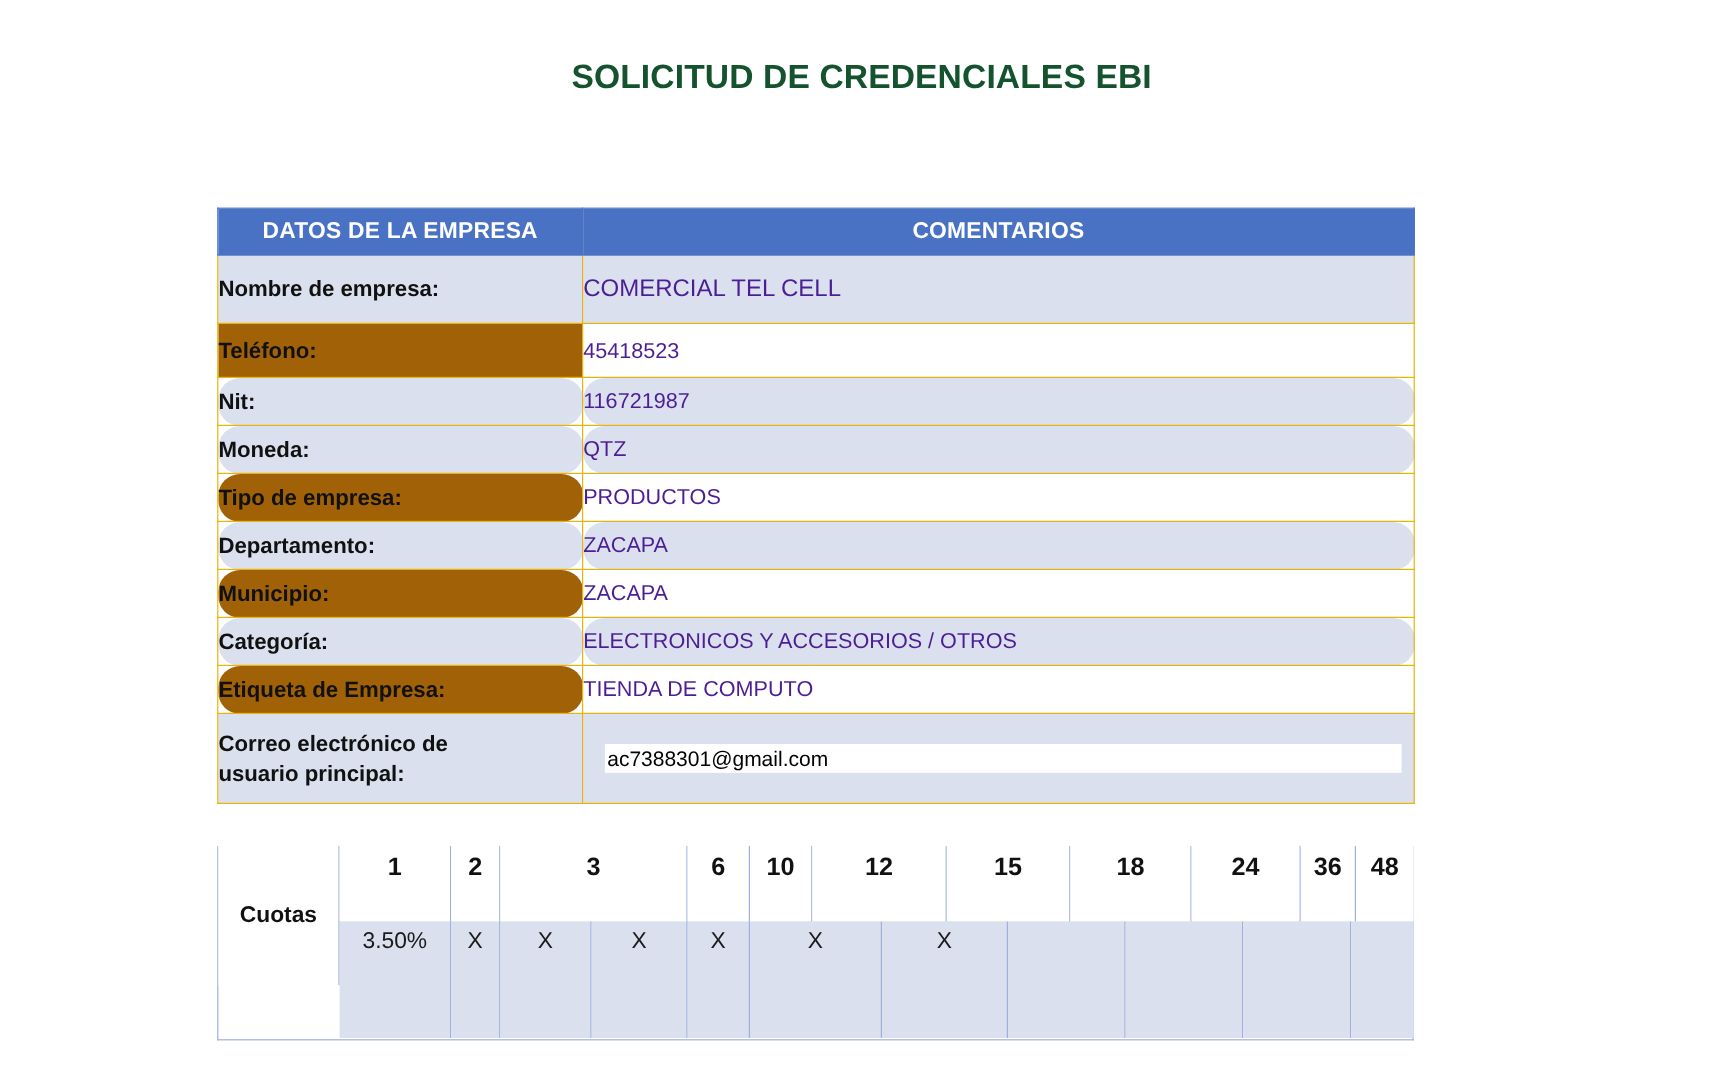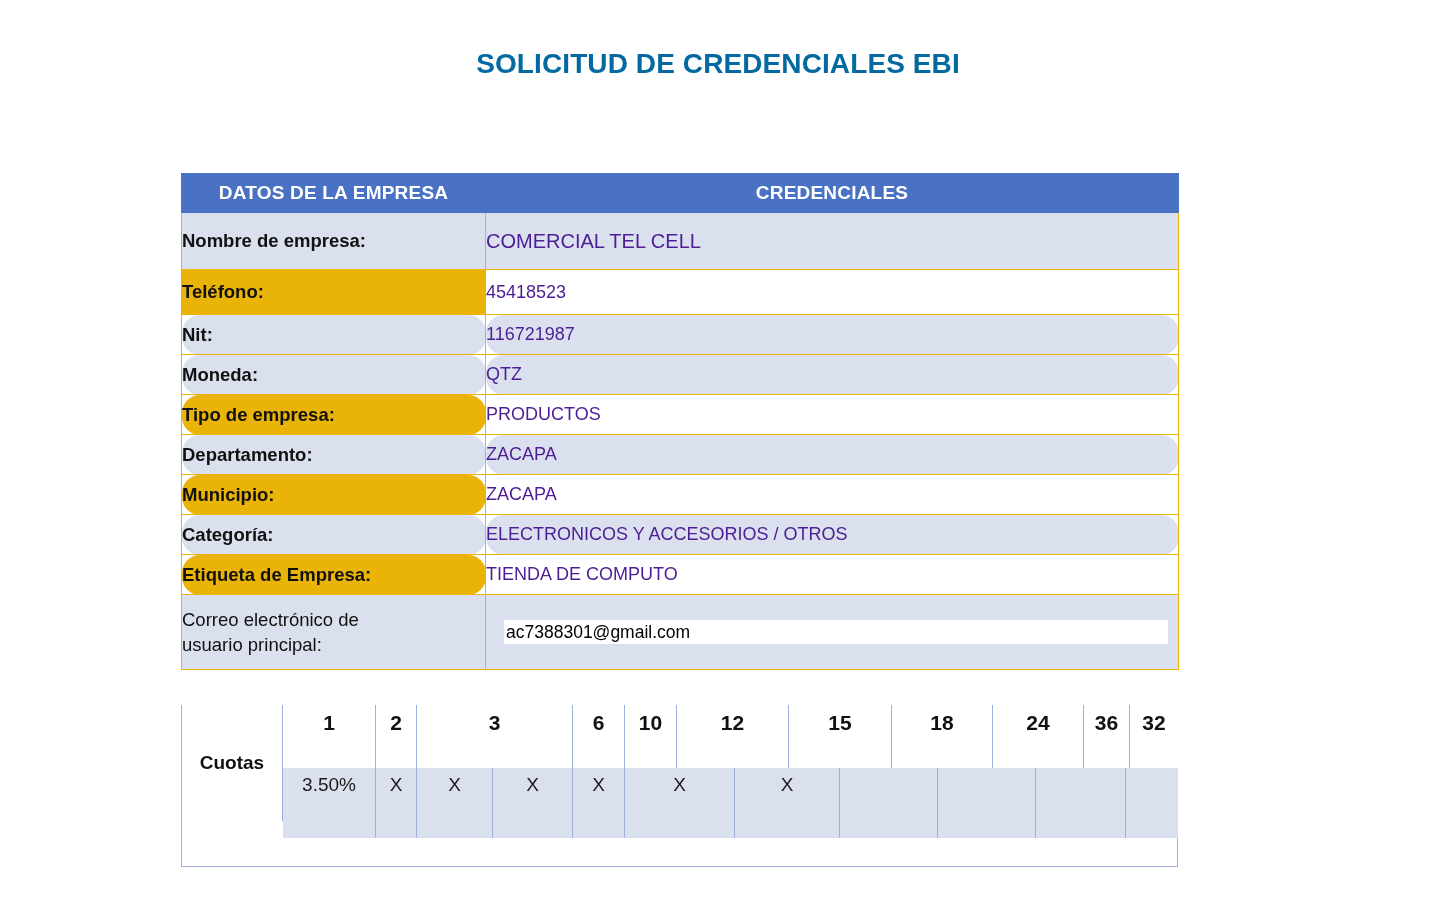--- a/index.html
+++ b/index.html
@@ -25,21 +25,21 @@
   
   .doc-title {
     position: absolute;
     left: 0;
     top: 48px;
     width: 1436px;
     text-align: center;
     font-size: 28px;
     font-weight: bold;
     letter-spacing: 0.1px;
-    color: #0369a1;
+    color: #14532d;
   }
 
   
   .form-table {
     position: absolute;
     left: 181px;
     top: 173px;
     width: 997px;
     border-collapse: collapse;
     table-layout: fixed;
@@ -77,21 +77,21 @@
     font-weight: normal;
     font-size: 18px;
     color: #4c1d95;
     padding: 6px 0 6px 12px;
     white-space: nowrap;
   }
   .val.big { font-size: 20px; }
 
   tr.shade td { background: #dae0ee; }
   tr.plain td { background: #ffffff; }
-  tr.plain td.lbl { background: #eab308; }
+  tr.plain td.lbl { background: #a16207; }
   tr.shade td.lbl { background: #dae0ee; }
 
   .r-tall td { height: 56px; }
   .r-mid  td { height: 44px; }
   .r-std  td { height: 39px; border-radius: 18px; }
 
   
   .r-email td { height: 74px; }
   .email-wrap {
     padding: 0 10px 0 18px;
@@ -105,21 +105,21 @@
     height: 24px;
     line-height: 24px;
     font-size: 17.5px;
     color: #000000;
     padding-left: 2px;
     box-sizing: border-box;
     white-space: nowrap;
     overflow: hidden;
   }
   .lbl-twoline {
-    font-weight: normal;
+    font-weight: bold;
     font-size: 18.5px;
     line-height: 25px;
     color: #111111;
     padding: 0 0 0 14px;
   }
   .lbl-twoline span { display: block; }
 
   
   .cuotas-block {
     position: absolute;
@@ -157,21 +157,21 @@
   }
   .cuotas-row-head {
     position: absolute;
     left: 0; top: 0; right: 0;
     height: 63px;
     border-bottom: 1px solid #9fb0dc;
   }
   .cuotas-row-vals {
     position: absolute;
     left: 0; top: 63px; right: 0;
-    height: 70px;
+    height: 97px;
   }
   .ccell {
     position: absolute;
     top: 0;
     bottom: 0;
     border-right: 1px solid #9fb0dc;
     box-sizing: border-box;
     background: #ffffff;
     font-weight: bold;
     font-size: 21px;
@@ -203,21 +203,21 @@
   <div class="doc-title">SOLICITUD DE CREDENCIALES EBI</div>
 
   <table class="form-table">
     <colgroup>
       <col class="col-label">
       <col class="col-value">
     </colgroup>
     <tbody>
       <tr class="hdr-row">
         <td class="hdr-left">DATOS DE LA EMPRESA</td>
-        <td>CREDENCIALES</td>
+        <td>COMENTARIOS</td>
       </tr>
 
       <tr class="shade r-tall">
         <td class="lbl">Nombre de empresa:</td>
         <td class="val big">COMERCIAL TEL CELL</td>
       </tr>
 
       <tr class="plain r-mid">
         <td class="lbl">Teléfono:</td>
         <td class="val">45418523</td>
@@ -282,21 +282,21 @@
         <div class="ccell" style="left:0px;width:93px;">1</div>
         <div class="ccell" style="left:93px;width:41px;">2</div>
         <div class="ccell" style="left:134px;width:156px;">3</div>
         <div class="ccell" style="left:290px;width:52px;">6</div>
         <div class="ccell" style="left:342px;width:52px;">10</div>
         <div class="ccell" style="left:394px;width:112px;">12</div>
         <div class="ccell" style="left:506px;width:103px;">15</div>
         <div class="ccell" style="left:609px;width:101px;">18</div>
         <div class="ccell" style="left:710px;width:91px;text-align:center;">24</div>
         <div class="ccell" style="left:801px;width:46px;">36</div>
-        <div class="ccell last" style="left:847px;width:48px;">32</div>
+        <div class="ccell last" style="left:847px;width:48px;">48</div>
       </div>
 
       <div class="cuotas-row-vals">
         <div class="vcell" style="left:0px;width:93px;">3.50%</div>
         <div class="vcell" style="left:93px;width:41px;">X</div>
         <div class="vcell" style="left:134px;width:76px;">X</div>
         <div class="vcell" style="left:210px;width:80px;">X</div>
         <div class="vcell" style="left:290px;width:52px;">X</div>
         <div class="vcell" style="left:342px;width:110px;">X</div>
         <div class="vcell" style="left:452px;width:105px;">X</div>

